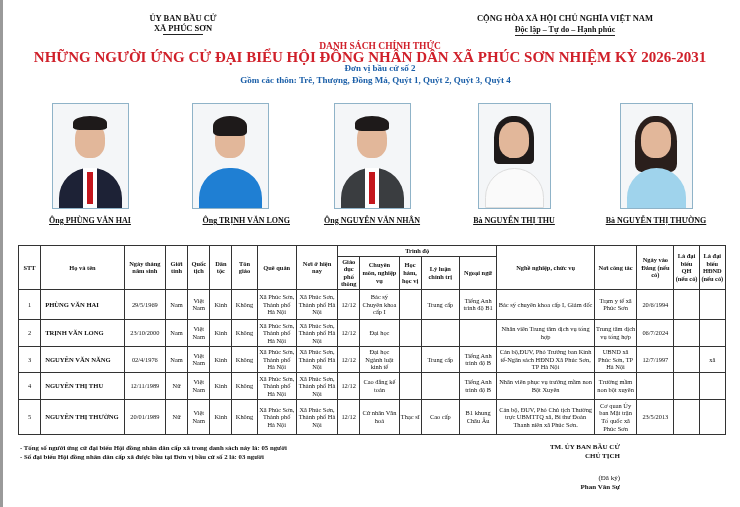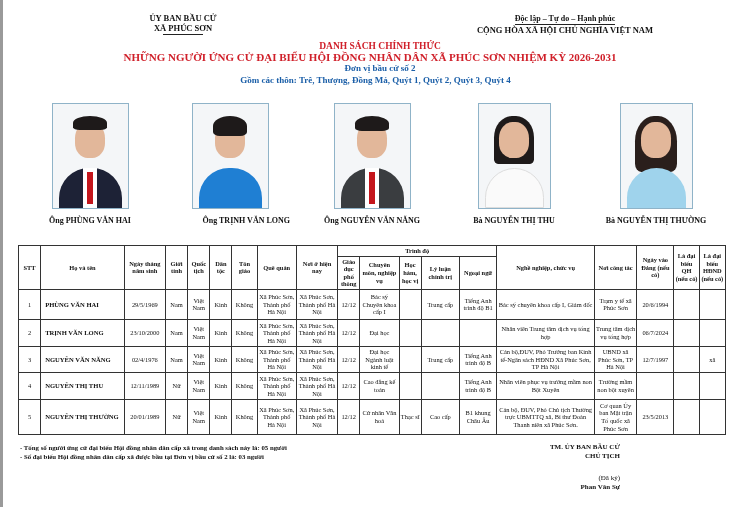--- a/index.html
+++ b/index.html
@@ -7,32 +7,32 @@
   body { font-family: "Liberation Serif", "DejaVu Serif", serif; color: #111; position: relative; }
   .left-edge { position: absolute; left: 0; top: 0; width: 3px; height: 507px; background: #9a9a9a; }
 
   .hdr-left { position: absolute; left: 128px; top: 13px; width: 110px; text-align: center; font-weight: bold; font-size: 8.5px; line-height: 10px; }
   .hdr-left .rule { width: 40px; height: 1px; background: #222; margin: 1px auto 0; }
   .hdr-right { position: absolute; left: 440px; top: 13px; width: 250px; text-align: center; font-weight: bold; font-size: 8.5px; line-height: 11px; }
   .hdr-right .motto { font-size: 8px; display: inline-block; border-bottom: 1px solid #222; line-height: 10px; }
 
   .titles { position: absolute; left: 0; top: 41px; width: 740px; text-align: center; font-weight: bold; }
   .t1 { color: #d0202a; font-size: 9.5px; line-height: 11px; padding-left: 20px; }
-  .t2 { color: #d0202a; font-size: 11px; line-height: 11px; }
+  .t2 { color: #d0202a; font-size: 15px; line-height: 11px; }
   .t3 { color: #1b5fa8; font-size: 9px; line-height: 11px; padding-left: 20px; }
   .t4 { color: #1b5fa8; font-size: 9px; line-height: 12px; padding-left: 11px; }
 
   .cand { position: absolute; top: 103px; text-align: center; }
   .photo { width: 77px; height: 106px; border: 1px solid #8fb3c8; margin: 0 auto; position: relative; overflow: hidden; background: #f4f6f8; }
   .photo .head { position: absolute; left: 50%; top: 18px; width: 30px; height: 36px; margin-left: -15px; border-radius: 45% 45% 42% 42%; background: #e2b79a; }
   .photo .hair { position: absolute; left: 50%; top: 12px; width: 34px; height: 18px; margin-left: -17px; border-radius: 50% 50% 20% 20%; background: #1e1a1a; }
   .photo .body { position: absolute; left: 6px; right: 6px; bottom: 0; height: 40px; border-radius: 30px 30px 0 0; }
   .photo .shirt { position: absolute; left: 50%; bottom: 0; width: 14px; height: 40px; margin-left: -7px; background: #fff; }
   .photo .tie { position: absolute; left: 50%; bottom: 4px; width: 6px; height: 32px; margin-left: -3px; background: #c4161c; }
-  .cand .cap { font-weight: bold; font-size: 8px; margin-top: 7px; white-space: nowrap; }
+  .cand .cap { font-weight: bold; font-size: 8px; margin-top: 7px; white-space: nowrap; text-decoration: underline; }
 
   table.list { position: absolute; left: 18px; top: 245px; width: 708px; border-collapse: collapse; table-layout: fixed; font-size: 6.4px; line-height: 7.6px; }
   table.list th, table.list td { border: 1px solid #333; text-align: center; vertical-align: middle; padding: 1px 1px; }
   table.list th { font-weight: bold; font-size: 6.4px; }
   table.list td.name { text-align: left; font-weight: bold; padding-left: 4px; font-size: 6.6px; }
   .sub-head th { height: 30px; }
 
   .notes { position: absolute; left: 20px; top: 443px; font-weight: bold; font-size: 6.8px; line-height: 9px; }
   .sign { position: absolute; left: 480px; top: 443px; width: 140px; text-align: right; font-size: 7px; line-height: 9px; }
   .sign .b { font-weight: bold; }
@@ -43,22 +43,22 @@
 
 <div class="left-edge"></div>
 
 <div class="hdr-left">
   <div>ỦY BAN BẦU CỬ</div>
   <div>XÃ PHÚC SƠN</div>
   <div class="rule"></div>
 </div>
 
 <div class="hdr-right">
+  <div>CỘNG HÒA XÃ HỘI CHỦ NGHĨA VIỆT NAM</div>
   <div><span class="motto">Độc lập – Tự do – Hạnh phúc</span></div>
-  <div>CỘNG HÒA XÃ HỘI CHỦ NGHĨA VIỆT NAM</div>
 </div>
 
 <div class="titles">
   <div class="t1">DANH SÁCH CHÍNH THỨC</div>
   <div class="t2">NHỮNG NGƯỜI ỨNG CỬ ĐẠI BIỂU HỘI ĐỒNG NHÂN DÂN XÃ PHÚC SƠN NHIỆM KỲ 2026-2031</div>
   <div class="t3">Đơn vị bầu cử số 2</div>
   <div class="t4">Gồm các thôn: Trê, Thượng, Đồng Mả, Quýt 1, Quýt 2, Quýt 3, Quýt 4</div>
 </div>
 
 <div class="cand" style="left:40px;width:100px;">
@@ -82,21 +82,21 @@
 </div>
 
 <div class="cand" style="left:312px;width:120px;">
   <div class="photo">
     <div class="body" style="background:#3a3d40;"></div>
     <div class="shirt"></div>
       <div class="tie"></div>
     <div class="head"></div>
       <div class="hair" style="height:15px;"></div>
   </div>
-  <div class="cap">Ông NGUYỄN VĂN NĂNG</div>
+  <div class="cap">Ông NGUYỄN VĂN NHÂN</div>
 </div>
 
 <div class="cand" style="left:454px;width:120px;">
   <div class="photo" style="width:73px;">
     <div class="hair" style="height:48px;width:40px;margin-left:-20px;border-radius:45% 45% 10% 10%;"></div>
     <div class="body" style="background:#fafafa;border:1px solid #ddd;"></div>
     <div class="head"></div>
   </div>
   <div class="cap">Bà NGUYỄN THỊ THU</div>
 </div>

